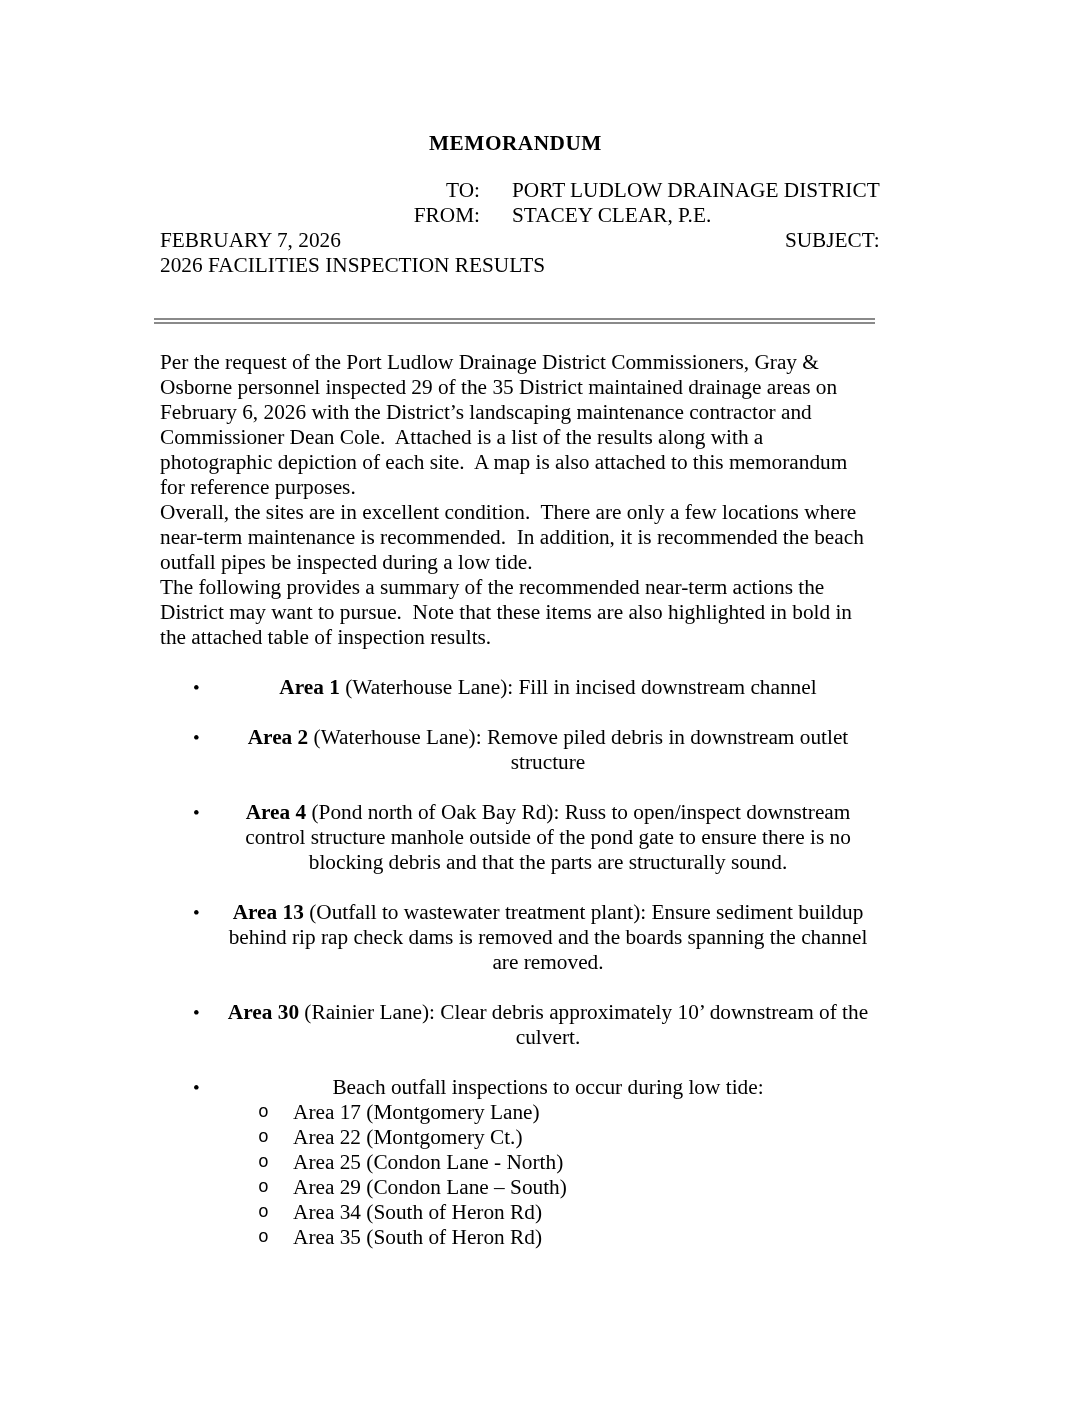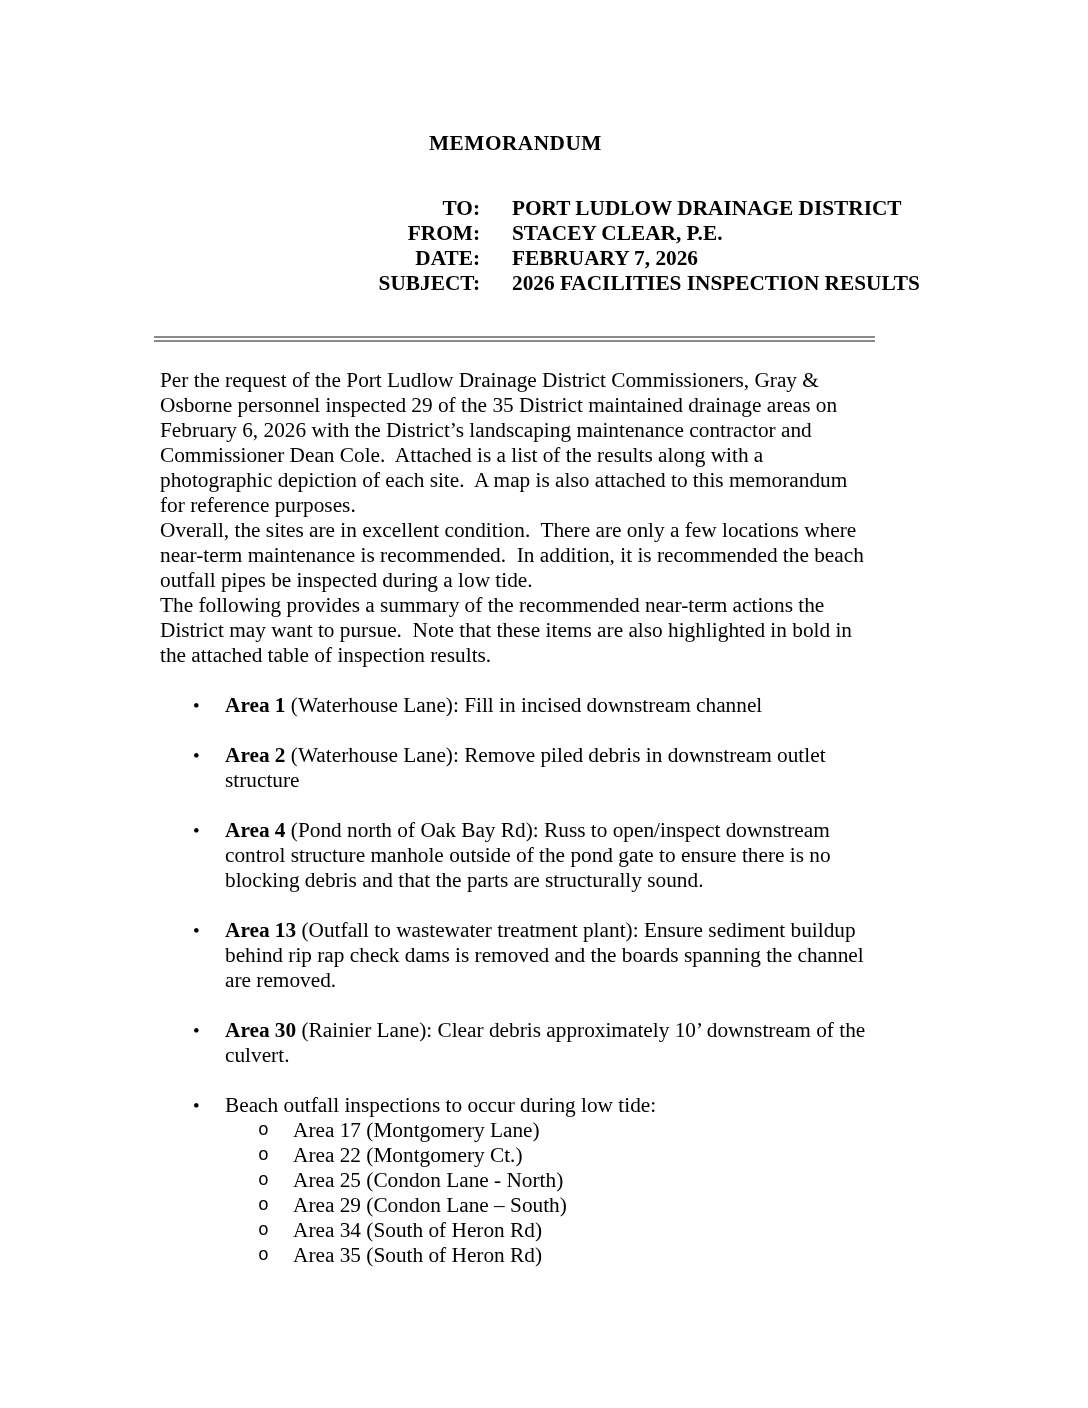--- a/index.html
+++ b/index.html
@@ -19,25 +19,24 @@
     box-sizing: border-box;
     padding: 131px 158px 0 160px;
     overflow: hidden;
   }
   .memo-title {
     text-align: center;
     font-weight: bold;
     letter-spacing: 0.5px;
   }
   .memo-header {
-    margin-top: 40px;
+    margin-top: 22px;
     display: grid;
     grid-template-columns: 320px 1fr;
     column-gap: 32px;
-    font-weight: bold;
   }
   .hlabel {
     text-align: right;
     white-space: nowrap;
   }
   .hvalue {
     text-align: left;
     white-space: nowrap;
   }
   .rule {
@@ -66,20 +65,21 @@
   }
   .bullet-marker {
     margin-left: 33px;
     width: 32px;
     flex: 0 0 32px;
     font-size: 19px;
   }
   .bullet-text {
     flex: 1;
     white-space: pre-wrap;
+    text-align: center;
   }
   .sub-list {
     margin: 0;
     padding: 0;
   }
   .sub-bullet {
     display: flex;
     align-items: flex-start;
   }
   .sub-marker {
@@ -102,21 +102,20 @@
 
 <div class="page">
 
   <div class="memo-title">MEMORANDUM</div>
 
   <div class="memo-header">
     <div class="hlabel">TO:</div>
     <div class="hvalue">PORT LUDLOW DRAINAGE DISTRICT</div>
     <div class="hlabel">FROM:</div>
     <div class="hvalue">STACEY CLEAR, P.E.</div>
-    <div class="hlabel">DATE:</div>
     <div class="hvalue">FEBRUARY 7, 2026</div>
     <div class="hlabel">SUBJECT:</div>
     <div class="hvalue">2026 FACILITIES INSPECTION RESULTS</div>
   </div>
 
   <div class="rule"></div>
 
   <div class="para first">Per the request of the Port Ludlow Drainage District Commissioners, Gray &amp; Osborne personnel inspected 29 of the 35 District maintained drainage areas on February 6, 2026 with the District’s landscaping maintenance contractor and Commissioner Dean Cole.  Attached is a list of the results along with a photographic depiction of each site.  A map is also attached to this memorandum for reference purposes.</div>
   <div class="para">Overall, the sites are in excellent condition.  There are only a few locations where near-term maintenance is recommended.  In addition, it is recommended the beach outfall pipes be inspected during a low tide.</div>
   <div class="para">The following provides a summary of the recommended near-term actions the District may want to pursue.  Note that these items are also highlighted in bold in the attached table of inspection results.</div>

